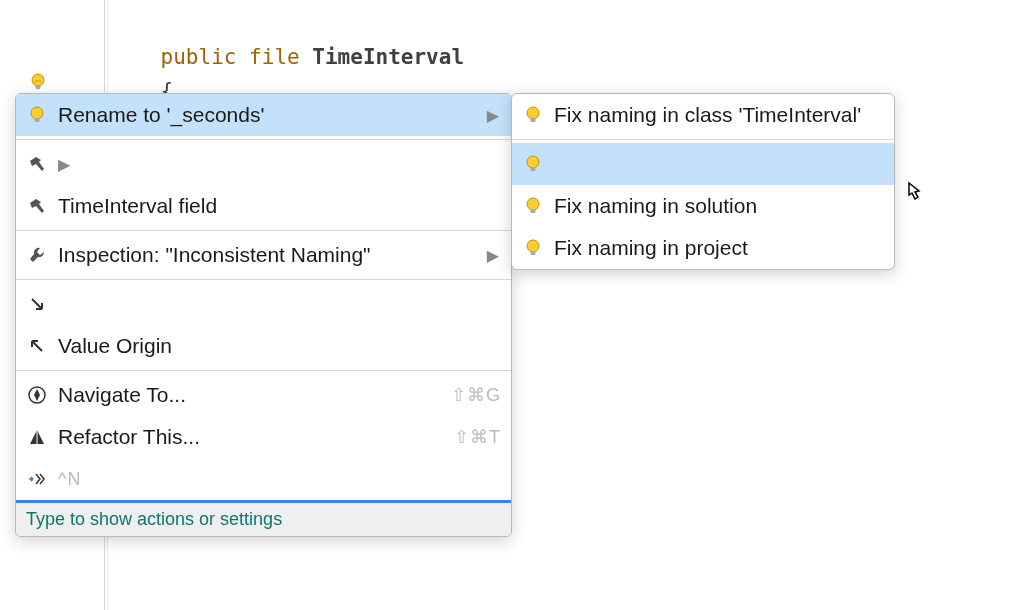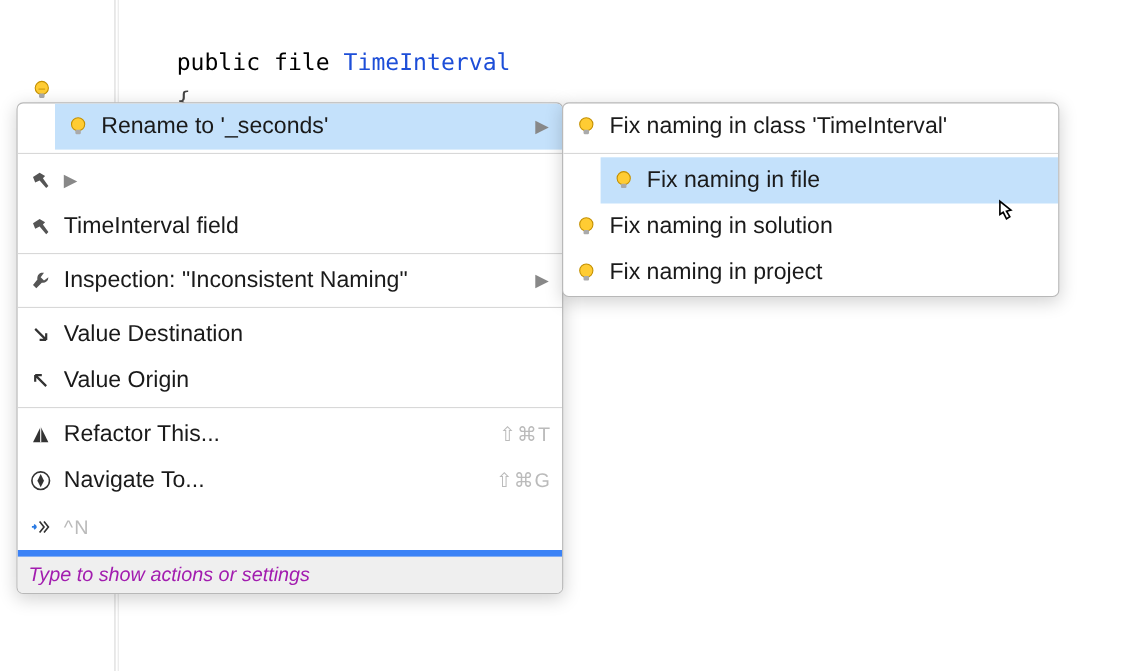--- a/index.html
+++ b/index.html
@@ -36,62 +36,61 @@
     }
     .code {
       position: absolute;
       left: 110px;
       top: 6px;
       font-family: Menlo, Consolas, monospace;
       font-size: 21px;
       line-height: 34px;
       white-space: pre;
     }
-    .k-blue { color: #000000; }
+    .k-blue { color: #a16207; }
     .k-gray { color: #444; }
-    .c-type { color: #1d4ed8; }
+    .c-type { color: #404040; font-weight: bold; }
     .c-field {
       color: #8a2be2;
       background: #d6f5e0;
       border-bottom: 2px dotted #6aa84f;
       display: inline-block;
       padding: 0 1px;
     }
     .menu {
       position: absolute;
       background: #fff;
       border: 1px solid #b8b8b8;
       box-shadow: 0 4px 16px rgba(0,0,0,0.18);
       border-radius: 6px;
       overflow: hidden;
       font-size: 21px;
     }
     .menu1 { left: 15px; top: 93px; width: 497px; }
-    .menu2 { left: 511px; top: 93px; width: 452px; }
+    .menu2 { left: 511px; top: 93px; width: 384px; }
     .menu-item {
       display: flex;
       align-items: center;
       height: 42px;
       padding: 0 10px;
       gap: 10px;
       cursor: default;
     }
-    .menu-item.hovered { background: #c4e1fb; margin-left: 34px; }
+    .menu-item.hovered { background: #c4e1fb; }
     .menu-item .icon { width: 22px; display: flex; justify-content: center; }
     .menu-item .label { flex: 1; color: #1a1a1a; }
     .menu-item .arrow { color: #888; font-size: 16px; margin-right: 2px; }
     .menu-item .shortcut { color: #bbb; font-size: 18px; letter-spacing: 1px; }
     .sep { height: 1px; background: #d8d8d8; margin: 3px 0; }
     .menu-footer {
       background: #efefef;
-      border-top: 6px solid #3b82f6;
+      border-top: 3px solid #3b82f6;
       padding: 6px 10px;
       font-size: 18px;
-      color: #a21caf;
-      font-style: italic;
+      color: #0f766e;
     }
     .cursor-hand {
       position: absolute;
       left: 900px;
       top: 179px;
       pointer-events: none;
     }
     .bulb-svg { width: 20px; height: 20px; }
     .icon svg { display: block; }
   </style>
@@ -153,50 +152,49 @@
       <span class="label">Inspection: "Inconsistent Naming"</span>
       <span class="arrow">▶</span>
     </div>
     <div class="sep"></div>
     <div class="menu-item">
       <span class="icon">
         <svg width="20" height="20" viewBox="0 0 20 20">
           <path d="M5 5 L15 15 M15 15 L15 9 M15 15 L9 15" stroke="#333" stroke-width="2" fill="none"></path>
         </svg>
       </span>
-      <span class="label">Value Destination</span>
     </div>
     <div class="menu-item">
       <span class="icon">
         <svg width="20" height="20" viewBox="0 0 20 20">
           <path d="M15 15 L5 5 M5 5 L5 11 M5 5 L11 5" stroke="#333" stroke-width="2" fill="none"></path>
         </svg>
       </span>
       <span class="label">Value Origin</span>
     </div>
     <div class="sep"></div>
+    <div class="menu-item">
+      <span class="icon">
+        <svg width="20" height="20" viewBox="0 0 20 20">
+          <circle cx="10" cy="10" r="8" fill="none" stroke="#333" stroke-width="1.5"></circle>
+          <path d="M10 4 L13 10 L10 16 L7 10 Z" fill="#333"></path>
+        </svg>
+      </span>
+      <span class="label">Navigate To...</span>
+      <span class="shortcut">⇧⌘G</span>
+    </div>
     <div class="menu-item">
       <span class="icon">
         <svg width="20" height="20" viewBox="0 0 20 20">
           <path d="M10 3 L17 17 L3 17 Z" fill="#333"></path>
           <path d="M10 3 L10 17" stroke="#fff" stroke-width="1"></path>
         </svg>
       </span>
       <span class="label">Refactor This...</span>
       <span class="shortcut">⇧⌘T</span>
-    </div>
-    <div class="menu-item">
-      <span class="icon">
-        <svg width="20" height="20" viewBox="0 0 20 20">
-          <circle cx="10" cy="10" r="8" fill="none" stroke="#333" stroke-width="1.5"></circle>
-          <path d="M10 4 L13 10 L10 16 L7 10 Z" fill="#333"></path>
-        </svg>
-      </span>
-      <span class="label">Navigate To...</span>
-      <span class="shortcut">⇧⌘G</span>
     </div>
     <div class="menu-item">
       <span class="icon">
         <svg width="20" height="20" viewBox="0 0 20 20">
           <path d="M2 10 L6 10 M6 10 L4 8 M6 10 L4 12" stroke="#2a7ae2" stroke-width="1.5" fill="none"></path>
           <path d="M9 5 L13 10 L9 15 M13 5 L17 10 L13 15" stroke="#333" stroke-width="1.5" fill="none"></path>
         </svg>
       </span>
       <span class="shortcut">^N</span>
     </div>
@@ -213,21 +211,20 @@
       <span class="label">Fix naming in class 'TimeInterval'</span>
     </div>
     <div class="sep"></div>
     <div class="menu-item hovered">
       <span class="icon">
         <svg width="20" height="20" viewBox="0 0 20 20">
           <circle cx="10" cy="8" r="6" fill="#ffcc33" stroke="#c49000" stroke-width="1"></circle>
           <rect x="7.5" y="13" width="5" height="4" fill="#aaa" rx="1"></rect>
         </svg>
       </span>
-      <span class="label">Fix naming in file</span>
     </div>
     <div class="menu-item">
       <span class="icon">
         <svg width="20" height="20" viewBox="0 0 20 20">
           <circle cx="10" cy="8" r="6" fill="#ffcc33" stroke="#c49000" stroke-width="1"></circle>
           <rect x="7.5" y="13" width="5" height="4" fill="#aaa" rx="1"></rect>
         </svg>
       </span>
       <span class="label">Fix naming in solution</span>
     </div>

